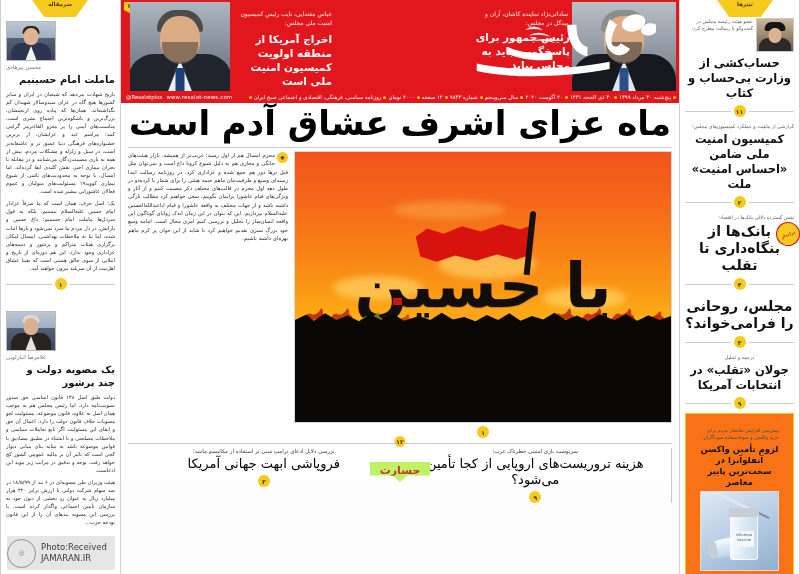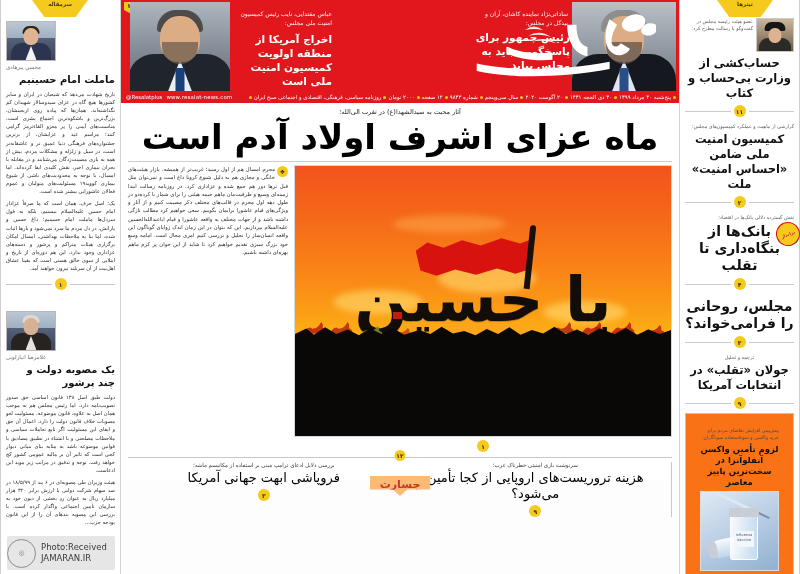--- a/index.html
+++ b/index.html
@@ -153,21 +153,21 @@
   .teaser{flex:1;padding:0 6px;box-sizing:border-box;}
   .teaser.bdr{border-right:1px solid #c9c9c9;}
   .t-kicker{font-size:5.5px;color:#3a3a3a;text-align:center;margin-bottom:2px;}
   .t-head{font-size:13px;font-weight:normal;text-align:center;color:#000;line-height:16px;}
   .t-badge{display:flex;justify-content:center;margin-top:3px;}
   .top-teaser-badge{position:absolute;left:50%;top:-12px;transform:translateX(-50%);
       width:11px;height:11px;background:#f6c91d;border-radius:50%;
       display:flex;align-items:center;justify-content:center;font-size:6px;
       color:#3c3000;font-weight:bold;}
   .jasaar{position:absolute;left:50%;top:14px;transform:translateX(-50%);
-      background:#fdba74;color:#c0392b;font-size:11px;font-weight:bold;
+      background:#bef264;color:#c0392b;font-size:11px;font-weight:bold;
       padding:2px 10px 5px 10px;letter-spacing:-1px;
       clip-path:polygon(0 0,100% 0,100% 68%,62% 68%,50% 100%,38% 68%,0 68%);}
 
   
   .sb-item{padding-top:4px;}
   .sb-photo{width:36px;height:32px;float:left;margin:0 0 2px 3px;border:1px solid #c9c9c9;
             background:linear-gradient(180deg,#cbb79b,#6d5b46);position:relative;overflow:hidden;}
   .sb-photo .tface{position:absolute;left:50%;top:9px;transform:translateX(-50%);
       width:13px;height:15px;border-radius:46%;background:#ddb290;}
   .sb-photo .turban{position:absolute;left:50%;top:3px;transform:translateX(-50%);
@@ -319,22 +319,21 @@
         <span class="dl-item">۲۰۰۰ تومان</span>
         <span class="dl-dot"></span>
         <span class="dl-item">روزنامه سیاسی، فرهنگی، اقتصادی و اجتماعی صبح ایران</span>
         <span class="dl-dot"></span>
         <span class="dl-item mh-site">www.resalat-news.com</span>
         <span class="dl-item" style="direction:ltr">@Resalatplus</span>
       </div>
     </div>
 
     <div class="mid-inner">
-      <div class="hl-kicker">آثار محبت به سیدالشهدا(ع) در تقرب الی‌الله؛</div>
-      <div class="hl-main">ماه عزای اشرف اولاد آدم است</div>
+      <div class="hl-main">ماه عزای اشرف عشاق آدم است</div>
       <div class="hr-thin"></div>
 
       <div class="mid-grid">
         <div class="mid-col-img">
           <div class="photo">
             <div class="sky"></div>
             <div class="cloud" style="left:10%;top:46%;width:24%;height:9%"></div>
             <div class="cloud" style="left:38%;top:36%;width:26%;height:11%"></div>
             <div class="cloud" style="left:66%;top:50%;width:22%;height:8%"></div>
             <div class="cloud" style="left:26%;top:18%;width:30%;height:7%;background:rgba(255,190,90,.4)"></div>

